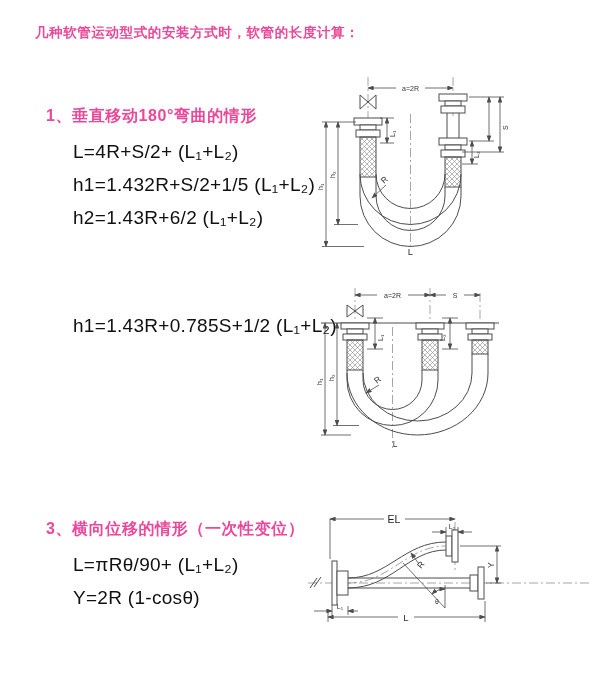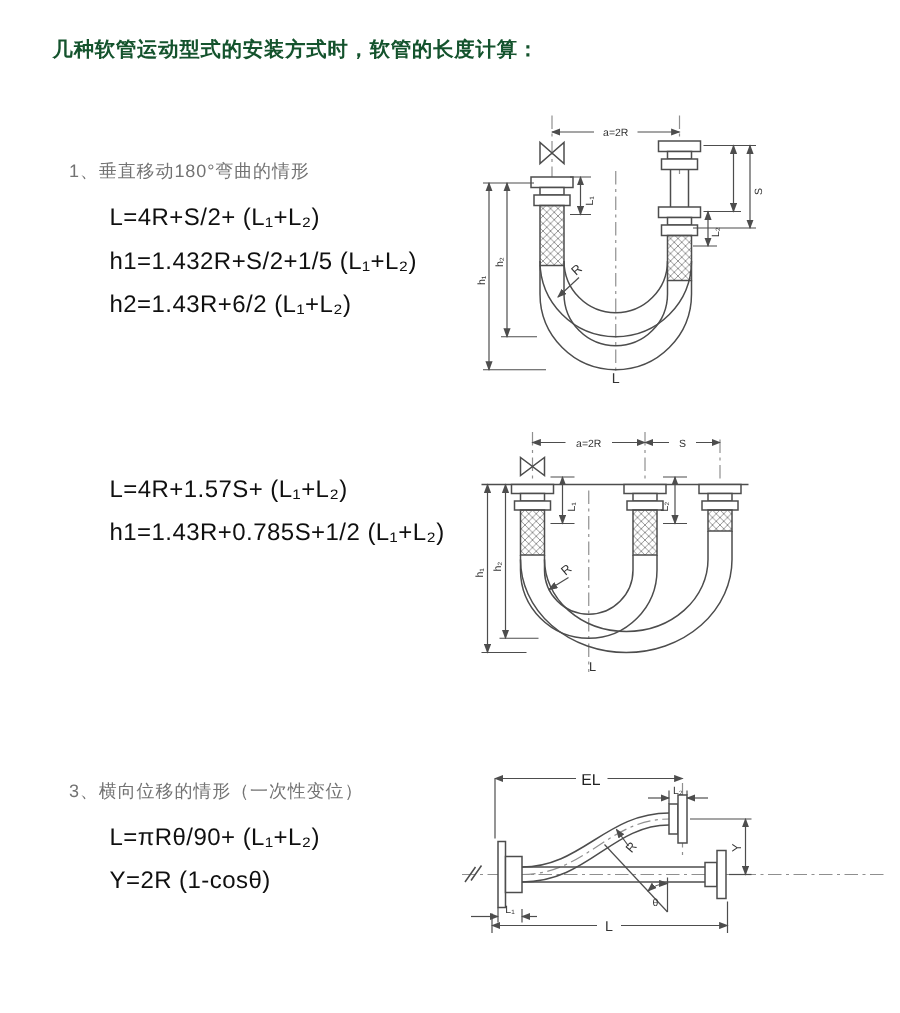--- a/index.html
+++ b/index.html
@@ -1,22 +1,22 @@
 <!DOCTYPE html>
 <html><head>
 <meta charset="utf-8">
 <style>
   html,body{margin:0;padding:0;background:#ffffff;}
   #page{position:relative;width:600px;height:675px;background:#fff;overflow:hidden;
         font-family:"Liberation Sans",sans-serif;}
   .title{position:absolute;left:35px;top:24px;font-size:13.5px;font-weight:700;
-         color:#14532d;letter-spacing:.6px;}
+         color:#ec4899;letter-spacing:.6px;}
   .sec{position:absolute;left:46px;}
-  .sec h2{margin:0;font-size:12px;font-weight:400;color:#737373;letter-spacing:.6px;}
-  .formula{margin:11px 0 0 27px;font-size:16px;color:#101010;letter-spacing:.3px;white-space:pre;}
+  .sec h2{margin:0;font-size:16px;font-weight:700;color:#ec4899;letter-spacing:.6px;}
+  .formula{margin:11px 0 0 27px;font-size:19px;color:#101010;letter-spacing:.3px;white-space:pre;}
   .formula.first{margin-top:14px;}
   .diag{position:absolute;}
   .diag text{font-family:"Liberation Sans",sans-serif;font-size:7px;fill:#333;}
   .diag text.big{font-size:9.5px;}
   .diag text.mid{font-size:8.5px;}
   .diag text.el{font-size:10.5px;fill:#222;}
   .dim path{stroke:#4d4d4d;stroke-width:.8;fill:none;}
   .draw{stroke:#4d4d4d;stroke-width:1;fill:none;}
   .cl{stroke:#8f8f8f;stroke-width:.8;fill:none;stroke-dasharray:9 3 2 3;}
   .fl rect{stroke:#4d4d4d;stroke-width:1;fill:#fff;}
@@ -110,21 +110,20 @@
       <text transform="translate(167,84) rotate(-90)">L₂</text>
     </g>
     <g class="dim">
       <path d="M74,111 L60,124" marker-end="url(#ar1)"></path>
       <text class="mid" transform="translate(72,110) rotate(-42)">R</text>
     </g>
     <text class="big" x="98.5" y="181" text-anchor="middle">L</text>
   </svg>
 
   <section class="sec" style="top:304px">
-    <div class="formula first">L=4R+1.57S+ (L₁+L₂)</div>
     <div class="formula">h1=1.43R+0.785S+1/2 (L₁+L₂)</div>
   </section>
 
   <svg class="diag" style="left:315px;top:285px" width="285" height="170" viewBox="0 0 285 170">
     <defs>
       <marker id="ar2" markerWidth="8" markerHeight="6" refX="7" refY="3" orient="auto-start-reverse">
         <path d="M0,0L8,3L0,6z" fill="#4d4d4d"></path>
         </marker>
       <pattern id="br2" width="5" height="5" patternUnits="userSpaceOnUse">
         <path d="M0,5L5,0M0,0L5,5" stroke="#8a8a8a" stroke-width=".6" fill="none"></path>

